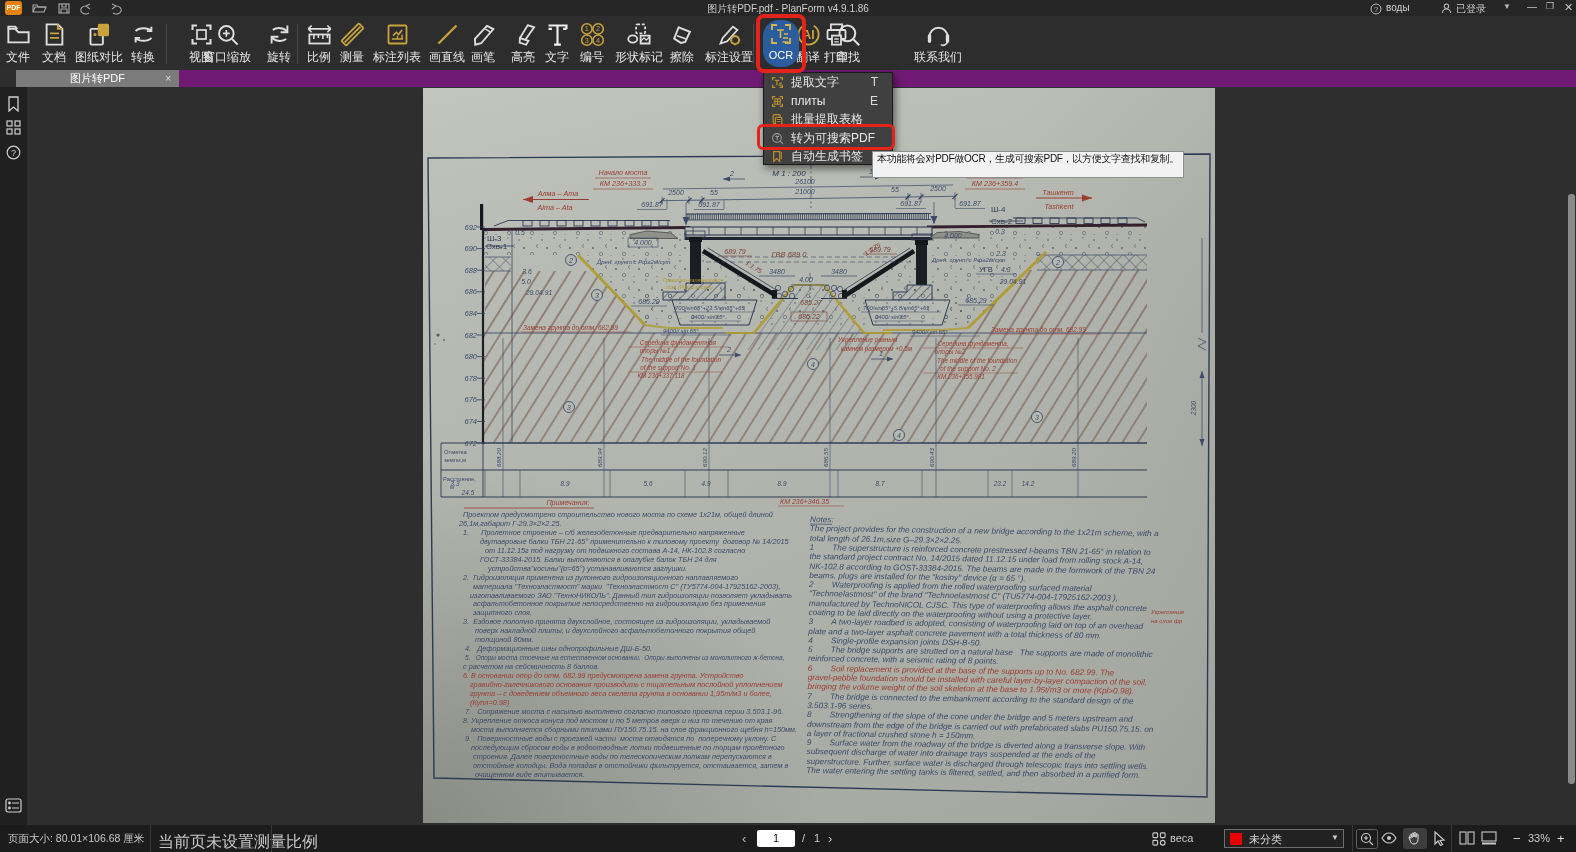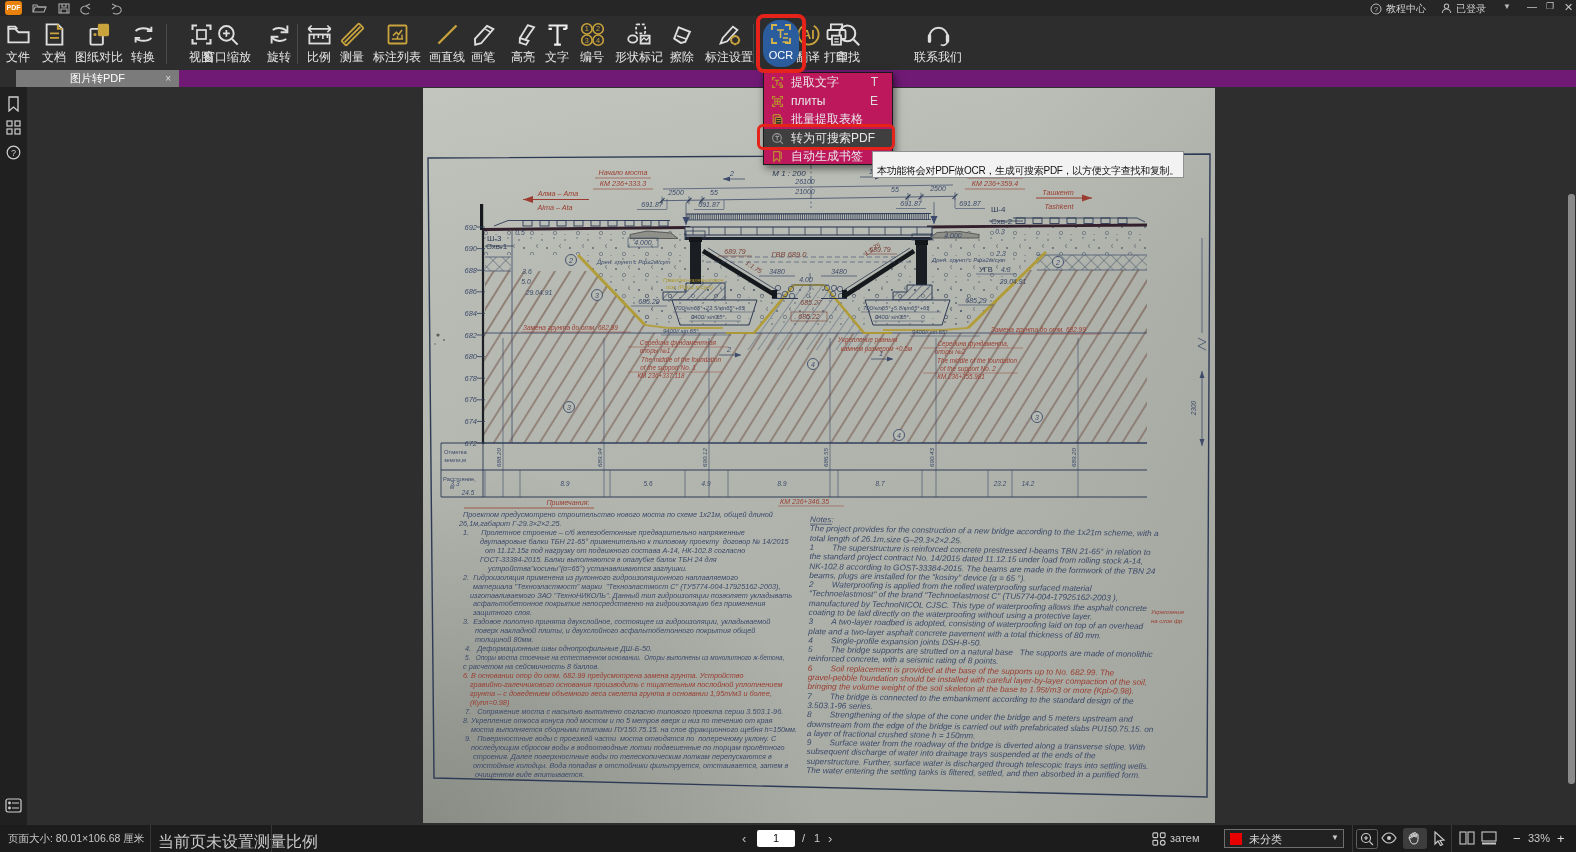--- a/index.html
+++ b/index.html
@@ -7,46 +7,47 @@
 #titlebar{position:absolute;left:0;top:0;width:100%;height:16px;background:#262627;color:#cfcfcf;font-size:10px}
 #toolbar{position:absolute;left:0;top:16px;width:100%;height:54px;background:#2d2d2e}
 .ti{position:absolute;top:5px;width:48px;text-align:center;color:#e6e6e6;font-size:12px}
 .ti svg{display:block;margin:0 auto}
 .ti span{display:block;margin-top:1px;white-space:nowrap}
 #tabstrip{position:absolute;left:16px;top:70px;width:100%;height:17px;background:#701a75}
 #tab{position:absolute;left:0;top:0;width:163px;height:17px;background:#7b7b7b;color:#fff;font-size:11px;text-align:center;line-height:17px}
 #sidebar{position:absolute;left:0;top:87px;width:27px;height:738px;background:#202020}
 #canvas{position:absolute;left:27px;top:87px;width:1549px;height:738px;background:#2e2e2e}
 #statusbar{position:absolute;left:0;top:825px;width:100%;height:27px;background:#1c1c1c;color:#c9c9c9;font-size:11px}
-.menu{position:absolute;left:763px;top:72px;width:130px;height:93px;background:#be185d;border:1px solid #1a1a1a;box-shadow:2px 3px 8px rgba(0,0,0,.55);z-index:30}
+.menu{position:absolute;left:763px;top:72px;width:130px;height:93px;background:#404040;border:1px solid #1a1a1a;box-shadow:2px 3px 8px rgba(0,0,0,.55);z-index:30}
 .mi{position:absolute;left:0;width:100%;height:18.6px;color:#e8e8e8;font-size:12px;line-height:18.6px}
 .mi .ic{position:absolute;left:7px;top:3px}
 .mi .lab{position:absolute;left:27px}
 .mi .sc{position:absolute;right:14px;color:#dcdcdc}
 .redbox{position:absolute;border:4px solid #e5231b;border-radius:8px;z-index:40}
-#tooltip{position:absolute;left:872px;top:151px;height:27px;background:#f2f2f2;border:1px solid #8f8f8f;color:#111;font-size:10px;letter-spacing:-0.3px;line-height:14px;padding:12px 4px;z-index:50;white-space:nowrap}
+#tooltip{position:absolute;left:872px;top:151px;height:27px;background:#f2f2f2;border:1px solid #8f8f8f;color:#111;font-size:10px;letter-spacing:-0.3px;line-height:14px;padding:0 4px;z-index:50;white-space:nowrap}
 
 </style></head><body>
 <div id="titlebar">
 <div class="abs" style="left:5px;top:1px;width:17px;height:14px;background:#e8820c;border-radius:3px;color:#fff;font-size:7px;font-weight:bold;text-align:center;line-height:14px">PDF</div>
 <svg class="abs" style="left:31px;top:2px" width="190" height="13" viewBox="0 0 190 13">
 <g fill="none" stroke="#a9a9a9" stroke-width="1.1">
 <path d="M2 10V3h4l1.5 2H15l-2 5z"></path>
         <path d="M2 10l2-5h11"></path>
 <rect x="28" y="2" width="10" height="9"></rect>
         <path d="M31 2v3h4V2M30 11V7h6v4"></path>
 <path d="M55 4a5 4 0 1 0 3 7M55 4l4-2M55 4l4 3"></path>
 <path d="M85 4a5 4 0 1 1-3 7M85 4l-4-2M85 4l-4 3"></path>
 </g>
     </svg>
+<div class="abs" style="left:588px;top:2px;width:400px;text-align:center">图片转PDF.pdf - PlanForm v4.9.1.86</div>
 <svg class="abs" style="left:1370px;top:3px" width="12" height="12" viewBox="0 0 12 12">
       <circle cx="6" cy="6" r="5" fill="none" stroke="#bbb" stroke-width="1"></circle>
       <text x="6" y="8.6" font-size="7.5" fill="#bbb" text-anchor="middle">?</text>
     </svg>
-<div class="abs" style="left:1386px;top:2px">教程中心</div>
+<div class="abs" style="left:1386px;top:2px">воды</div>
 <svg class="abs" style="left:1441px;top:3px" width="11" height="11" viewBox="0 0 12 12">
       <circle cx="6" cy="3.5" r="2.4" fill="none" stroke="#bbb" stroke-width="1.1"></circle>
       <path d="M1.5 11a4.5 4.5 0 0 1 9 0" fill="none" stroke="#bbb" stroke-width="1.1"></path>
     </svg>
 <div class="abs" style="left:1456px;top:2px">已登录</div>
 <div class="abs" style="left:1503px;top:2px;color:#bbb;font-size:8px">▼</div>
 <div class="abs" style="left:1527px;top:1px;color:#c6c6c6">—</div>
 <div class="abs" style="left:1546px;top:1px;color:#c6c6c6;font-size:9px">❐</div>
 <div class="abs" style="left:1564px;top:1px;color:#c6c6c6;font-size:11px">✕</div>
 </div>
@@ -697,21 +698,21 @@
     <div class="abs" style="left:814px;top:7px">1</div>
 <div class="abs" style="left:828px;top:6px;color:#bdbdbd;font-size:13px">›</div>
 <svg class="abs" style="left:1152px;top:7px" width="14" height="14" viewBox="0 0 15 15">
       <g fill="none" stroke="#c9c9c9" stroke-width="1.2">
         <rect x="1" y="1" width="5" height="5" rx="1"></rect>
         <rect x="9" y="1" width="5" height="5" rx="1"></rect>
         <rect x="1" y="9" width="5" height="5" rx="1"></rect>
         <circle cx="11.5" cy="11.5" r="2.5"></circle>
       </g>
     </svg>
-<div class="abs" style="left:1170px;top:7px">затем</div>
+<div class="abs" style="left:1170px;top:7px">веса</div>
 <div class="abs" style="left:1224px;top:4px;width:120px;height:19px;border:1px solid #6e6e6e;background:#222">
 <div class="abs" style="left:5px;top:3px;width:12px;height:12px;background:#e80000"></div>
 <div class="abs" style="left:24px;top:2px;color:#ddd">未分类</div>
 <div class="abs" style="left:106px;top:3px;color:#ccc;font-size:8px">▼</div>
     </div>
 <div class="abs" style="left:1352px;top:0;width:1px;height:27px;background:#383838"></div>
 <svg class="abs" style="left:1356px;top:4px" width="22" height="20" viewBox="0 0 22 20">
       <rect x="0.5" y="0.5" width="21" height="19" rx="2" fill="none" stroke="#5f5f5f"></rect>
       <circle cx="10" cy="9" r="4.5" fill="none" stroke="#c9c9c9" stroke-width="1.2"></circle>
       <path d="M13.5 12.5l3.5 3.5M8 9h4M10 7v4" stroke="#c9c9c9" stroke-width="1.2"></path>

